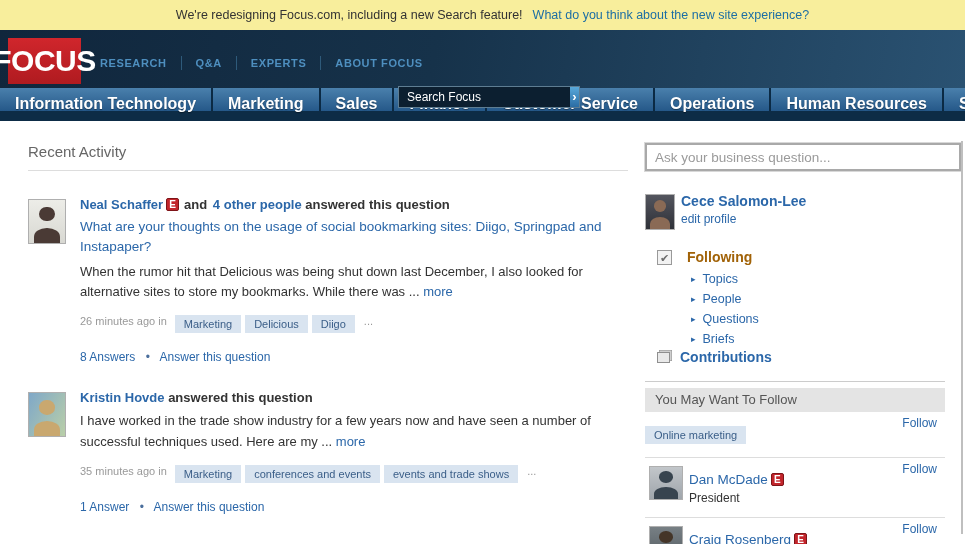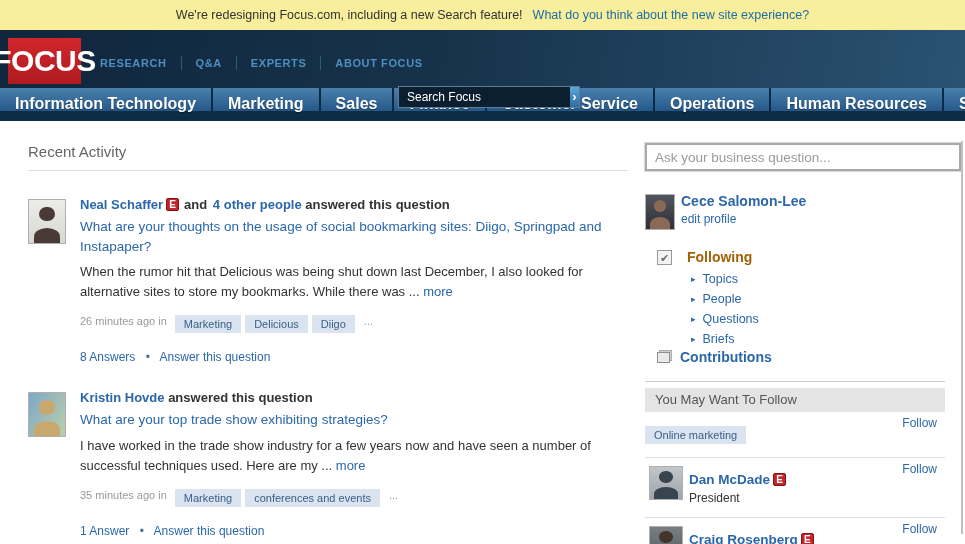--- a/index.html
+++ b/index.html
@@ -147,21 +147,21 @@
   .avatar-p { position:absolute; left:4px; top:8px; width:34px; height:34px;
     border:1px solid #AFAFAF; overflow:hidden; cursor:pointer; }
   .avatar-p::before { content:""; position:absolute; width:42%; height:36%;
     border-radius:50%; top:14%; left:29%; }
   .avatar-p::after { content:""; position:absolute; width:76%; height:44%;
     border-radius:48% 48% 0 0; bottom:-8%; left:12%; }
   .av-dan { background:linear-gradient(#C2C6CA,#9FA5AB); }
   .av-dan::before,.av-dan::after { background:#38444F; }
   .av-craig { background:linear-gradient(#777F84,#565E63); }
   .av-craig::before,.av-craig::after { background:#443528; }
-  .person-name { font-size:13.5px; font-weight:bold; color:#2B67A9;
+  .person-name { font-size:13.5px; font-weight:normal; color:#2B67A9;
     text-decoration:none; cursor:pointer; }
   .person-title { margin-top:3px; font-size:12px; color:#333; }
 </style>
 </head>
 <body>
 
 <div class="banner">
   <span>We're redesigning Focus.com, including a new Search feature!</span>
   <a>What do you think about the new site experience?</a>
 </div>
@@ -227,27 +227,27 @@
         <a>Answer this question</a>
       </div>
     </article>
 
     <article class="activity">
       <span class="avatar av-kristin"></span>
       <div class="act-head">
         <a>Kristin Hovde</a>
         <span>answered this question</span>
       </div>
-      <a class="question-link">What are your top trade show exhibiting strategies?</a>
       <p class="snippet"><span>I have worked in the trade show industry for a few years now and have seen a number of successful techniques used. Here are my ...</span>
         <a>more</a></p>
       <div class="meta-row">
         <span class="time">35 minutes ago in</span>
         <span class="chip">Marketing</span>
         <span class="chip">conferences and events</span>
+        <span class="chip">events and trade shows</span>
         <span class="meta-ellipsis">...</span>
       </div>
       <div class="answers-row">
         <a>1 Answer</a>
         <span class="dot-sep">•</span>
         <a>Answer this question</a>
       </div>
     </article>
   </div>
 

